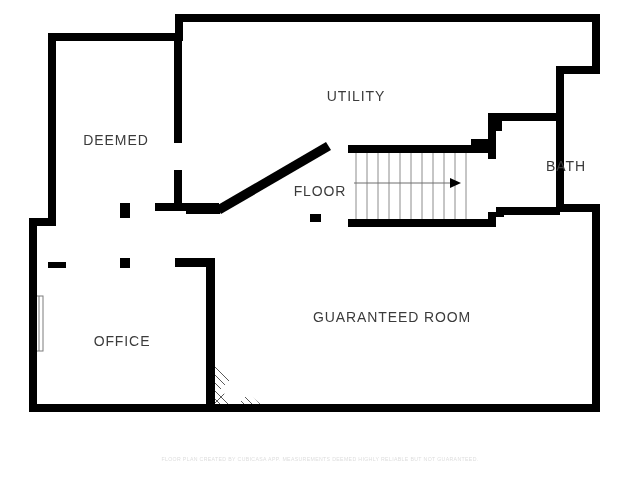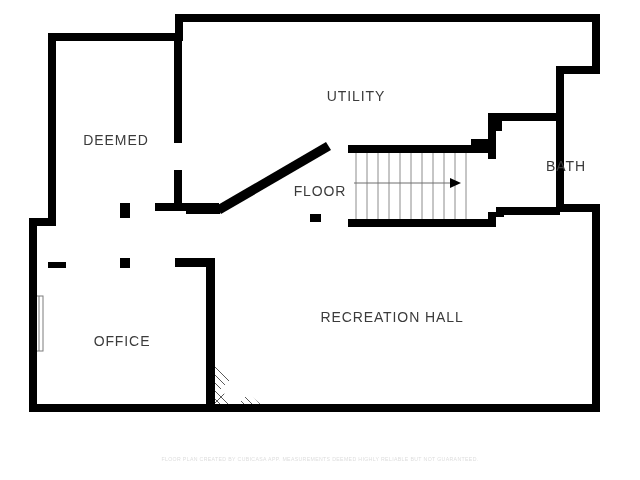--- a/index.html
+++ b/index.html
@@ -175,19 +175,19 @@
   </svg>
 
   <div class="room-label" style="left:116px; top:140px;">DEEMED</div>
 
   <div class="room-label" style="left:356px; top:96px;">UTILITY</div>
 
   <div class="room-label" style="left:538px; top:166px;margin-left:28px;">BATH</div>
 
   <div class="room-label" style="left:320px; top:191px;">FLOOR</div>
 
-  <div class="room-label" style="left:392px; top:317px;">RECREATION HALL</div>
+  <div class="room-label" style="left:392px; top:317px;">GUARANTEED ROOM</div>
 
   <div class="room-label" style="left:122px; top:341px;">OFFICE</div>
 
   <div id="footer-credit">FLOOR PLAN CREATED BY CUBICASA APP. MEASUREMENTS DEEMED HIGHLY RELIABLE BUT NOT GUARANTEED.</div>
 
 </div>
 
 </body></html>

